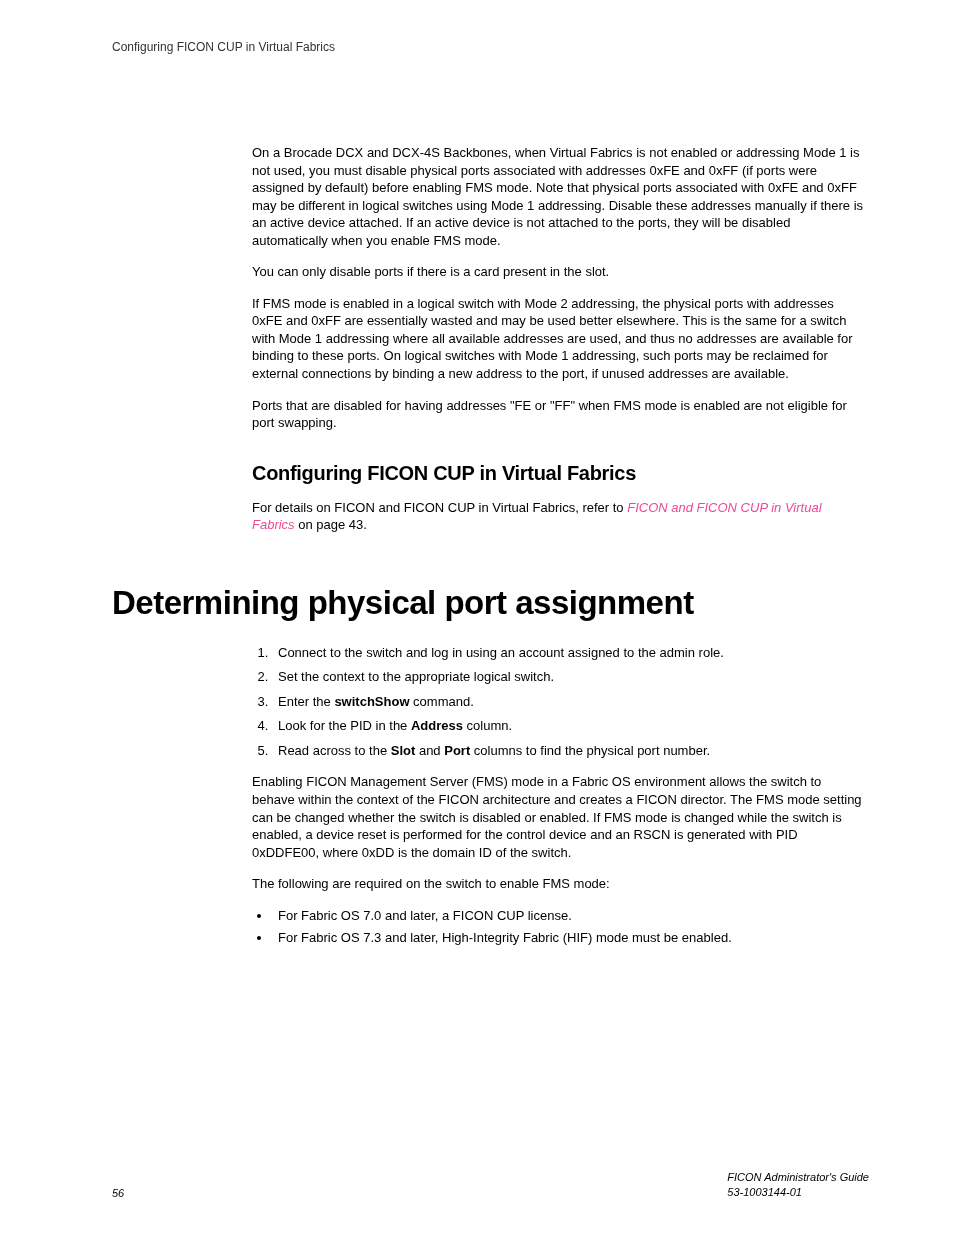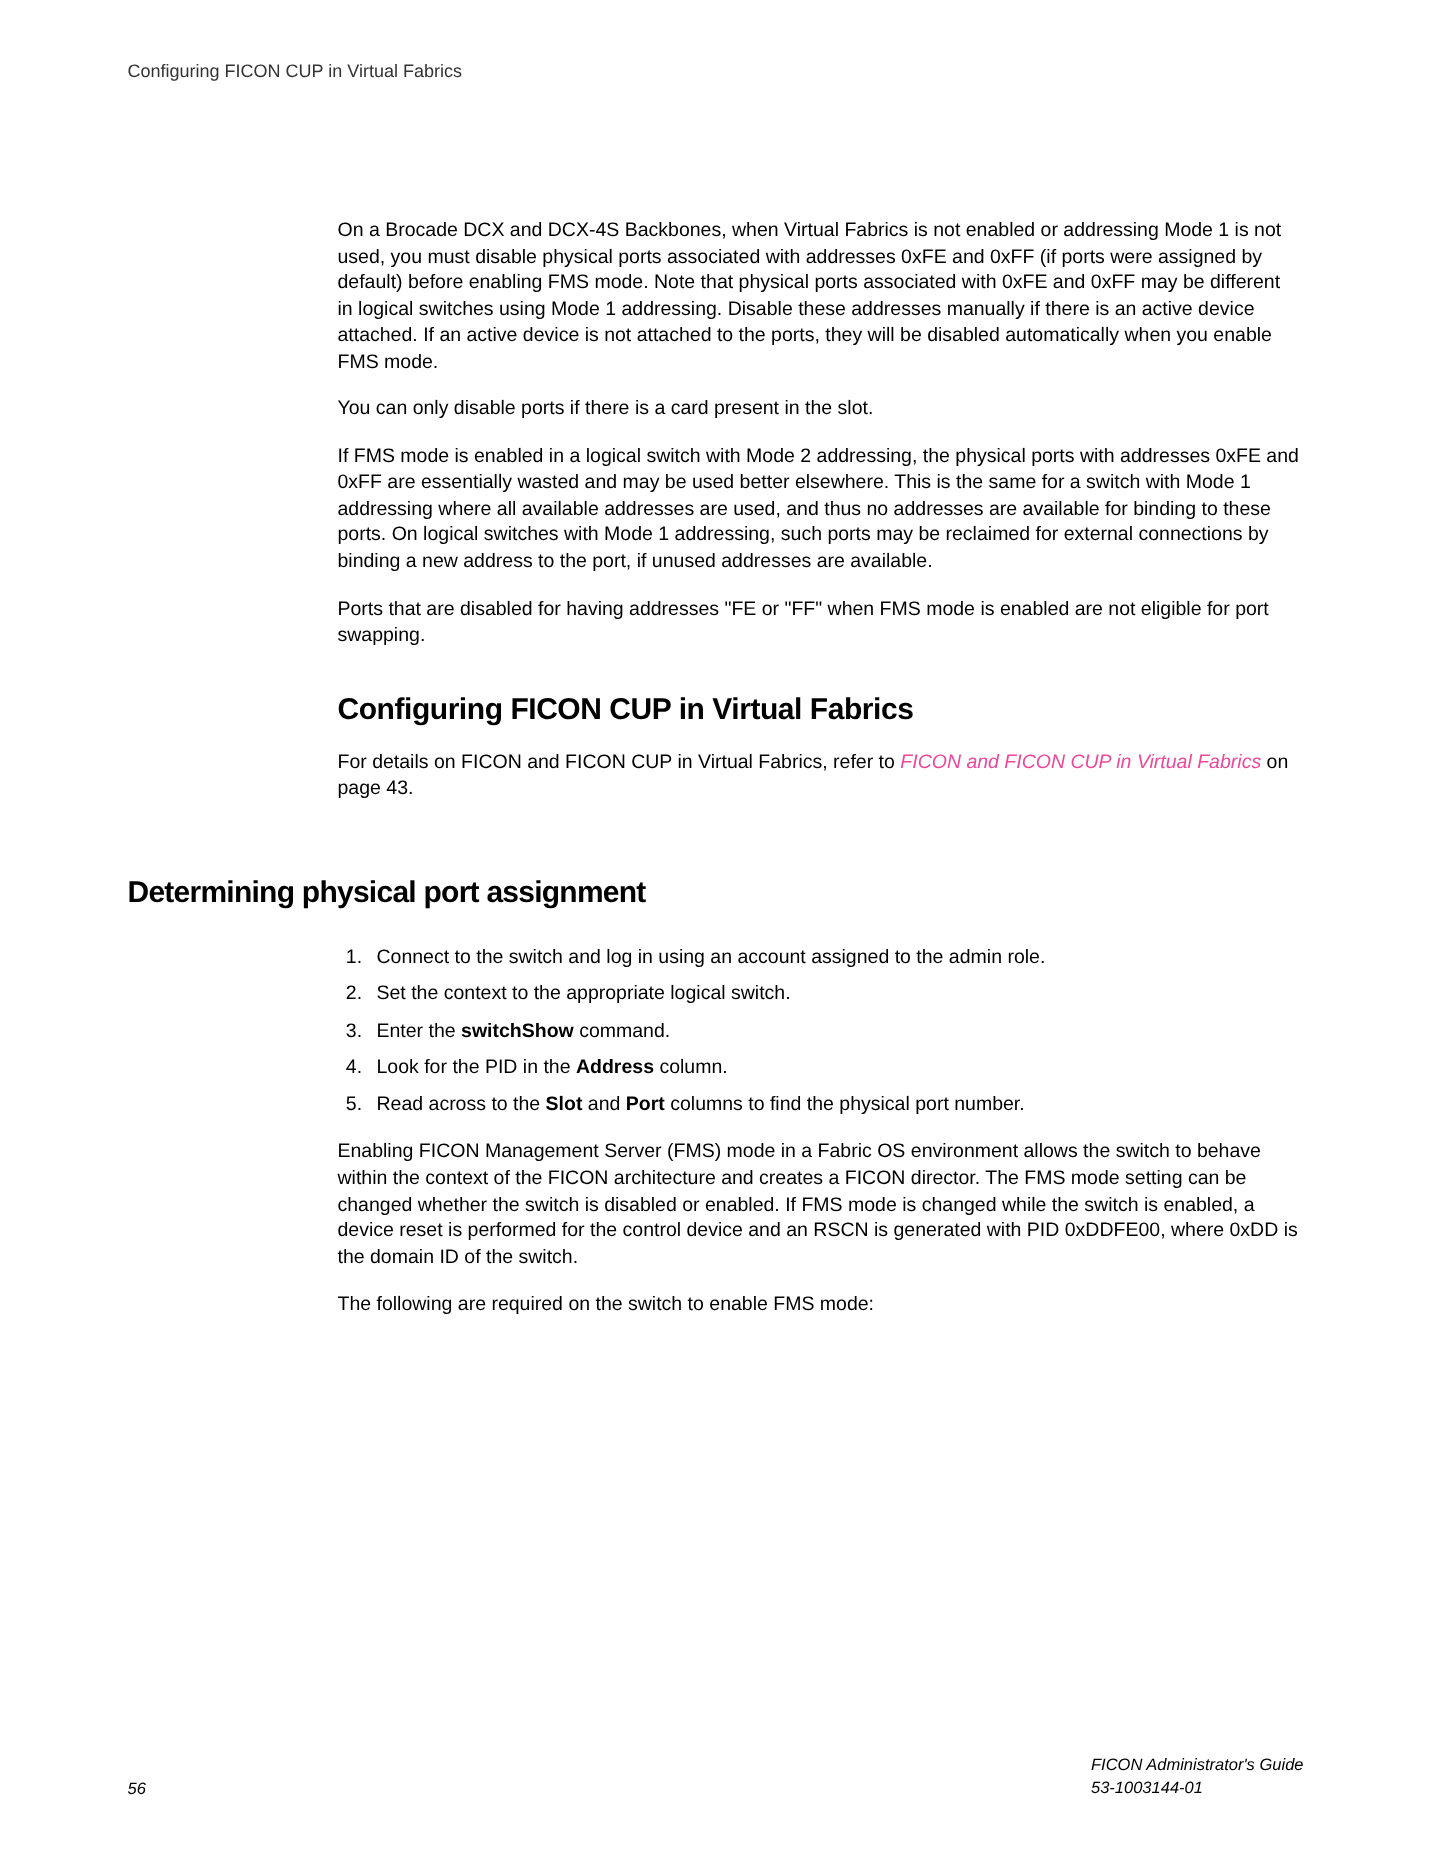--- a/index.html
+++ b/index.html
@@ -12,20 +12,21 @@
     width: 954px;
     height: 1235px;
     position: relative;
     box-sizing: border-box;
   }
   .page {
     padding: 40px 88px 0 85px;
     box-sizing: border-box;
     height: 100%;
     position: relative;
+    margin-left: 27px;
   }
   .running-header {
     font-size: 12px;
     color: #333;
     margin-bottom: 90px;
   }
   .body-content {
     padding-left: 140px;
   }
   .para {
@@ -35,21 +36,21 @@
   h2.section-h2 {
     font-family: Arial, Helvetica, sans-serif;
     font-weight: bold;
     font-size: 20px;
     margin: 30px 0 14px 0;
     letter-spacing: -0.3px;
   }
   h1.section-h1 {
     font-family: Arial, Helvetica, sans-serif;
     font-weight: bold;
-    font-size: 20px;
+    font-size: 33px;
     margin: 50px 0 22px 0;
     padding-left: 0;
     letter-spacing: -0.5px;
   }
   .h1-wrap {
     margin-left: -140px;
   }
   a.xref {
     color: #ec4899;
     text-decoration: none;
@@ -133,20 +134,24 @@
       </li>
       <li>
         <span>Read across to the </span><b>Slot</b><span> and </span><b>Port</b><span> columns to find the physical port number.</span>
       </li>
     </ol>
 
 
     <div class="para">Enabling FICON Management Server (FMS) mode in a Fabric OS environment allows the switch to behave within the context of the FICON architecture and creates a FICON director. The FMS mode setting can be changed whether the switch is disabled or enabled. If FMS mode is changed while the switch is enabled, a device reset is performed for the control device and an RSCN is generated with PID 0xDDFE00, where 0xDD is the domain ID of the switch.</div>
     <div class="para">The following are required on the switch to enable FMS mode:</div>
 
+    <ul class="bullets">
+      <li>For Fabric OS 7.0 and later, a FICON CUP license.</li>
+      <li>For Fabric OS 7.3 and later, High-Integrity Fabric (HIF) mode must be enabled.</li>
+    </ul>
 
 
   </div>
 
   <div class="footer">
     <div>56</div>
     <div class="footer-right">
       <div>FICON Administrator's Guide</div>
       <div>53-1003144-01</div>
     </div>

